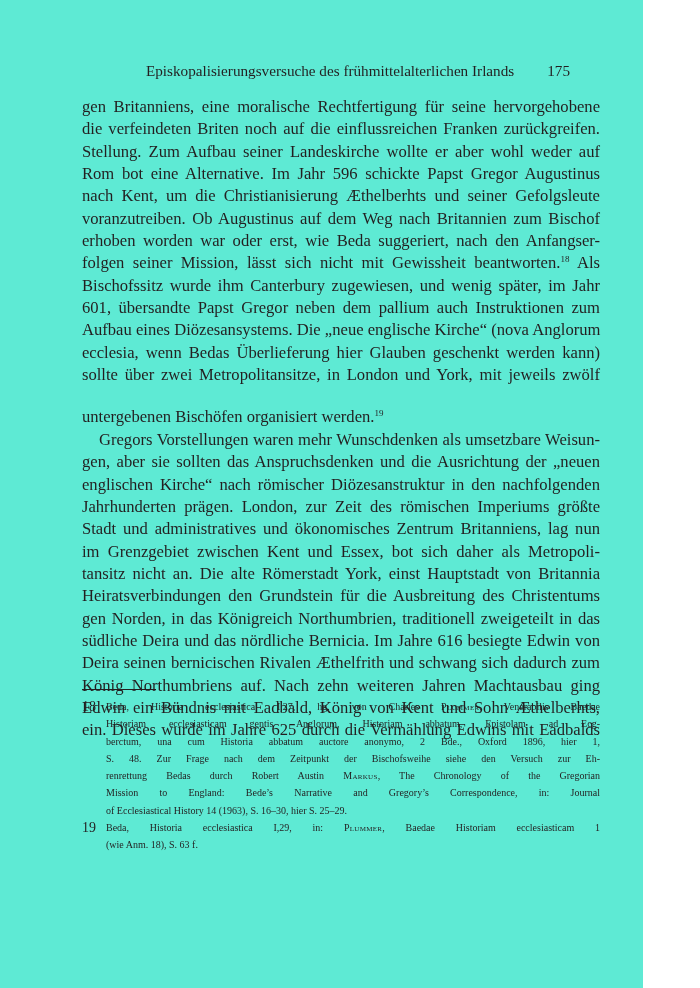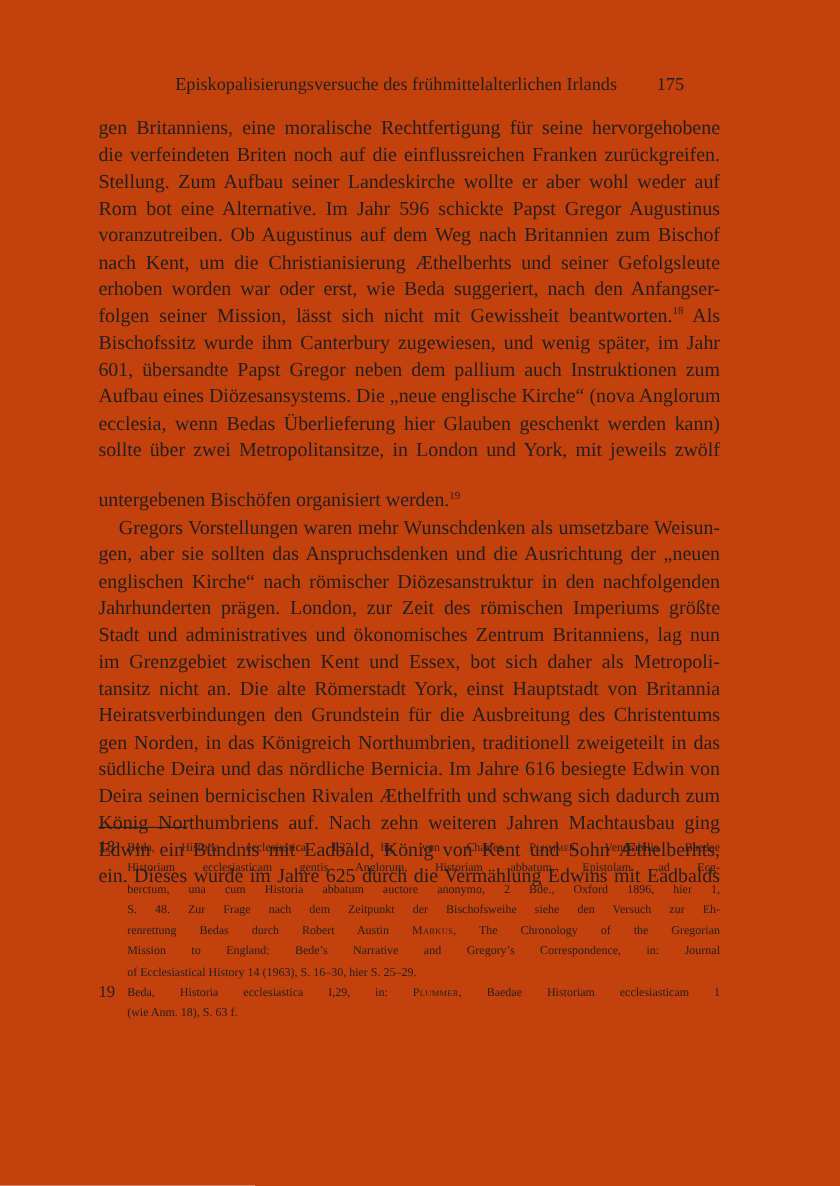--- a/index.html
+++ b/index.html
@@ -11,22 +11,22 @@
     width: 700px;
     height: 988px;
     position: relative;
     overflow: hidden;
     font-family: "Liberation Serif", "DejaVu Serif", serif;
     color: #231f20;
   }
   .page {
     position: absolute;
     left: 0; top: 0;
-    width: 700px; height: 988px;
-    background: #c2410c;
+    width: 643px; height: 988px;
+    background: #5eead4;
   }
   .running-head {
     position: absolute;
     left: 146px;
     top: 61px;
     width: 424px;
     font-size: 15.2px;
     line-height: 20px;
     white-space: nowrap;
   }
@@ -104,22 +104,22 @@
   <div class="running-head">
     <span class="title">Episkopalisierungsversuche des frühmittelalterlichen Irlands</span>
     <span class="pageno">175</span>
   </div>
 
   <div class="body-text" id="body-text">
       <div class="line"><span>gen Britanniens, eine moralische Rechtfertigung für seine hervorgehobene</span></div>
       <div class="line"><span>die verfeindeten Briten noch auf die einflussreichen Franken zurückgreifen.</span></div>
       <div class="line"><span>Stellung. Zum Aufbau seiner Landeskirche wollte er aber wohl weder auf</span></div>
       <div class="line"><span>Rom bot eine Alternative. Im Jahr 596 schickte Papst Gregor Augustinus</span></div>
+      <div class="line"><span>nach Kent, um die Christianisierung Æthelberhts und seiner Gefolgsleute</span></div>
       <div class="line"><span>voranzutreiben. Ob Augustinus auf dem Weg nach Britannien zum Bischof</span></div>
-      <div class="line"><span>nach Kent, um die Christianisierung Æthelberhts und seiner Gefolgsleute</span></div>
       <div class="line"><span>erhoben worden war oder erst, wie Beda suggeriert, nach den Anfangser-</span></div>
       <div class="line"><span>folgen seiner Mission, lässt sich nicht mit Gewissheit beantworten.</span><sup>18</sup><span> Als</span></div>
       <div class="line"><span>Bischofssitz wurde ihm Canterbury zugewiesen, und wenig später, im Jahr</span></div>
       <div class="line"><span>601, übersandte Papst Gregor neben dem </span><span class="it">pallium</span><span> auch Instruktionen zum</span></div>
       <div class="line"><span>Aufbau eines Diözesansystems. Die „neue englische Kirche“ (</span><span class="it">nova Anglorum</span></div>
       <div class="line"><span class="it">ecclesia</span><span>, wenn Bedas Überlieferung hier Glauben geschenkt werden kann)</span></div>
       <div class="line"><span>sollte über zwei Metropolitansitze, in London und York, mit jeweils zwölf</span></div>
       <div class="line last"><span>untergebenen Bischöfen organisiert werden.</span><sup>19</sup></div>
       <div class="line indent"><span>Gregors Vorstellungen waren mehr Wunschdenken als umsetzbare Weisun-</span></div>
       <div class="line"><span>gen, aber sie sollten das Anspruchsdenken und die Ausrichtung der „neuen</span></div>

